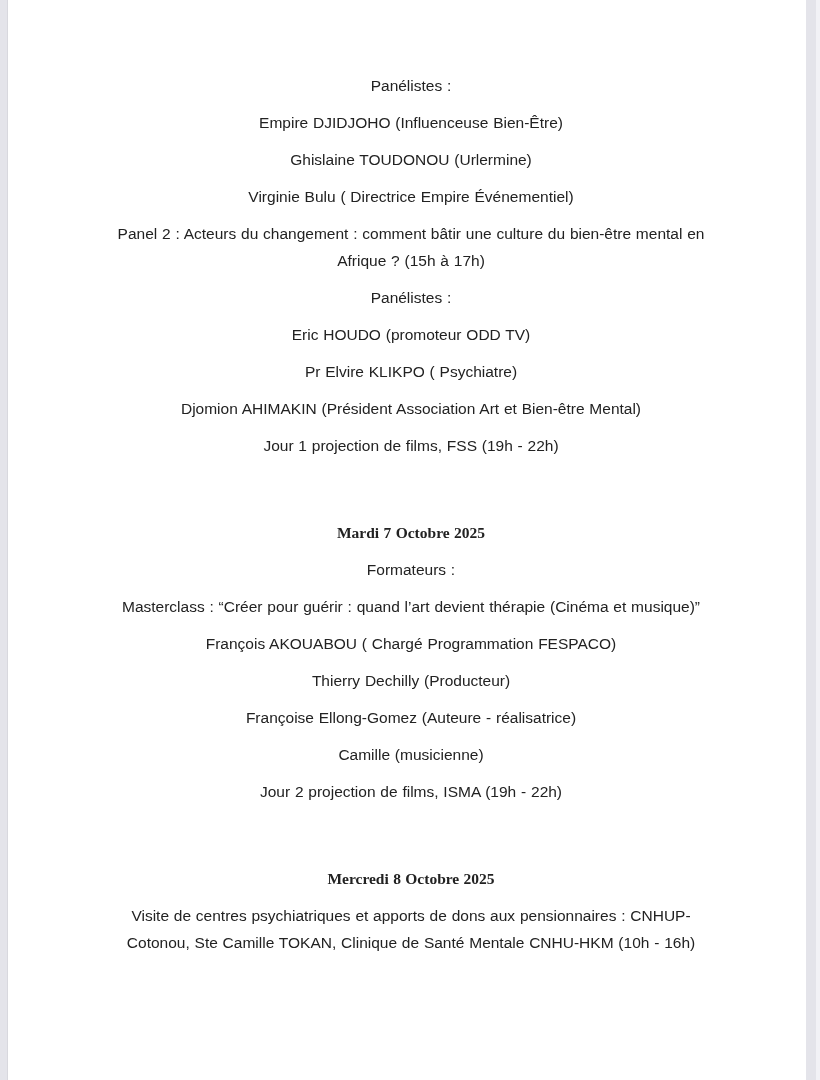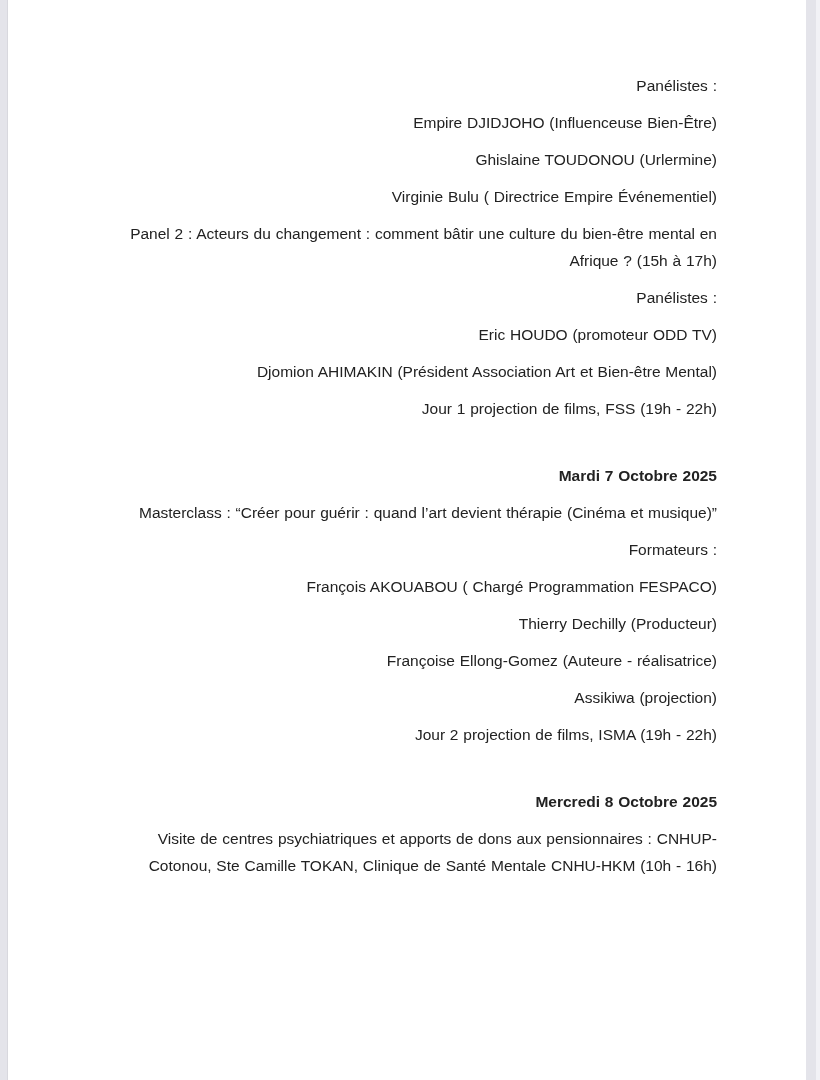--- a/index.html
+++ b/index.html
@@ -38,52 +38,54 @@
     position: absolute;
     left: 105px;
     top: 72px;
     width: 612px;
   }
   .para {
     margin: 0 0 10px 0;
     font-size: 15.5px;
     line-height: 27px;
     color: #222222;
-    text-align: right;
+    text-align: center;
     word-spacing: 0.5px;
   }
   .para.bold {
     font-weight: bold;
   }
   .para.section-gap {
-    margin-top: 40px;
+    margin-top: 60px;
+    font-family: Liberation Serif, serif;
   }
 </style>
 </head>
 <body>
 
 <div class="viewport">
   <div class="edge-strip-left"></div>
   <div class="edge-strip-right-outer"></div>
   <div class="edge-strip-right"></div>
 
   <div class="page-content">
     <p class="para">Panélistes :</p>
     <p class="para">Empire DJIDJOHO (Influenceuse Bien-Être)</p>
     <p class="para">Ghislaine TOUDONOU (Urlermine)</p>
     <p class="para">Virginie Bulu ( Directrice Empire Événementiel)</p>
     <p class="para">Panel 2 : Acteurs du changement : comment bâtir une culture du bien-être mental en Afrique ? (15h à 17h)</p>
     <p class="para">Panélistes :</p>
     <p class="para">Eric HOUDO (promoteur ODD TV)</p>
+    <p class="para">Pr Elvire KLIKPO ( Psychiatre)</p>
     <p class="para">Djomion AHIMAKIN (Président Association Art et Bien-être Mental)</p>
     <p class="para">Jour 1 projection de films, FSS (19h - 22h)</p>
     <p class="para bold section-gap">Mardi 7 Octobre 2025</p>
+    <p class="para">Formateurs :</p>
     <p class="para">Masterclass : “Créer pour guérir : quand l’art devient thérapie (Cinéma et musique)”</p>
-    <p class="para">Formateurs :</p>
     <p class="para">François AKOUABOU ( Chargé Programmation FESPACO)</p>
     <p class="para">Thierry Dechilly (Producteur)</p>
     <p class="para">Françoise Ellong-Gomez (Auteure - réalisatrice)</p>
-    <p class="para">Assikiwa (projection)</p>
+    <p class="para">Camille (musicienne)</p>
     <p class="para">Jour 2 projection de films, ISMA (19h - 22h)</p>
     <p class="para bold section-gap">Mercredi 8 Octobre 2025</p>
     <p class="para">Visite de centres psychiatriques et apports de dons aux pensionnaires : CNHUP-Cotonou, Ste Camille TOKAN, Clinique de Santé Mentale CNHU-HKM (10h - 16h)</p>
   </div>
 </div>
 
 </body></html>

